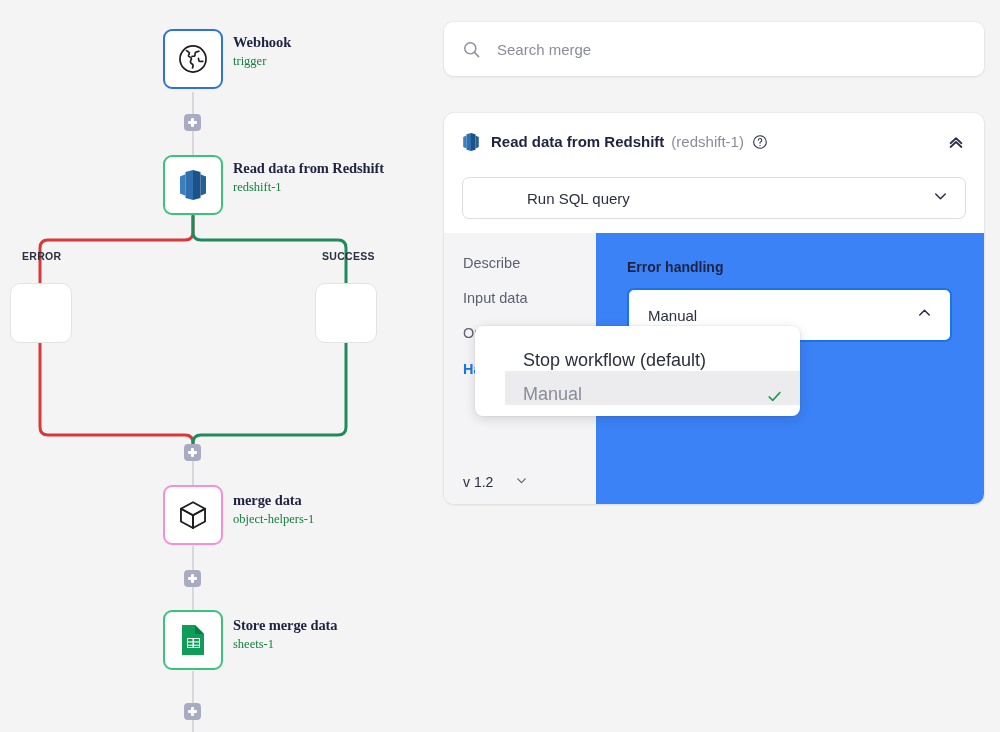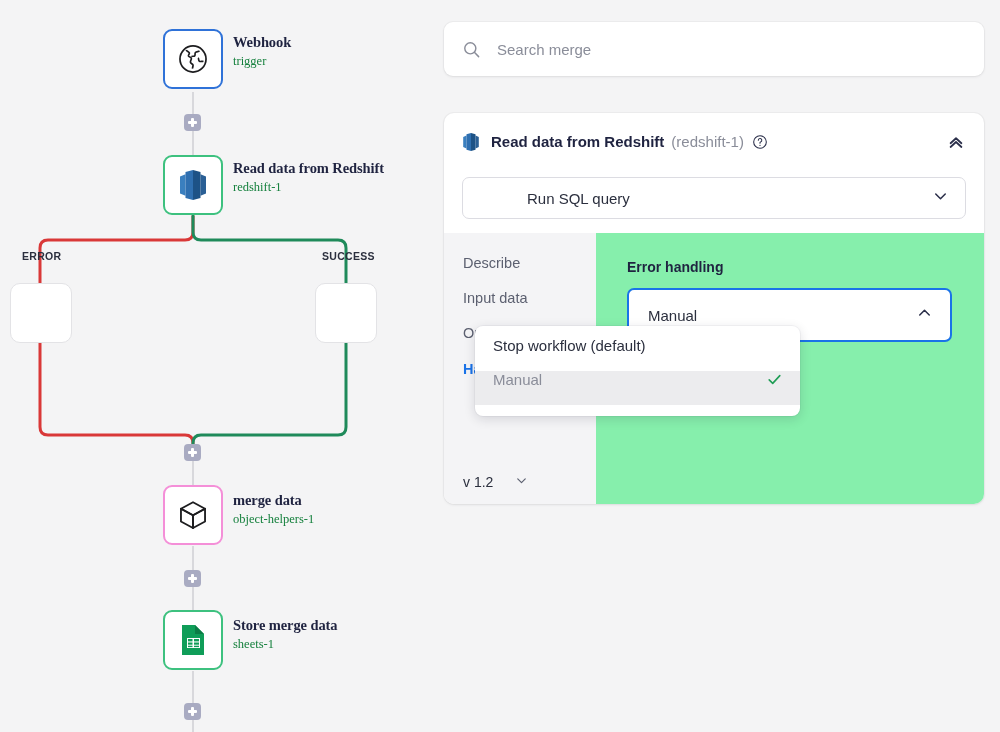--- a/index.html
+++ b/index.html
@@ -69,35 +69,35 @@
 
   #card-body { position: absolute; left: 0; top: 120px; right: 0; bottom: 0;
                display: flex; border-radius: 0 0 10px 10px; overflow: hidden; }
   #tabs { width: 152px; background: #f4f4f6; position: relative; padding-top: 13px; }
   .tab { font-size: 14.5px; color: #5c6070; line-height: 35px; padding-left: 19px;
          cursor: pointer; white-space: nowrap; }
   .tab.active { color: #1a73e8; font-weight: bold; }
   .tab .arrow { display: inline-block; margin-left: 8px; vertical-align: 1px; }
   #version { position: absolute; left: 19px; bottom: 13px; font-size: 14px; color: #2b2f3e;
              display: flex; align-items: center; gap: 21px; cursor: pointer; }
-  #pane { flex: 1; background: #86efac; padding: 26px 20px 0 31px; position: relative; }
+  #pane { flex: 1; background: #3b82f6; padding: 26px 20px 0 31px; position: relative; }
   #pane .field-label { font-size: 14px; font-weight: bold; color: #1f2340; }
 
   #err-select { margin-top: 13px; width: 325px; height: 54px; background: #ffffff;
                 border: 2px solid #1a73e8; border-radius: 7px; display: flex;
                 align-items: center; padding: 0 19px; cursor: pointer; position: relative; }
   #err-select .v { font-size: 15px; color: #2b2f3e; }
   #err-select .chev { position: absolute; right: 16px; top: 50%; transform: translateY(-50%); }
 
   #err-menu { position: absolute; left: 31px; top: 213px; width: 325px;
               background: #ffffff; border-radius: 8px;
               box-shadow: 0 3px 12px rgba(20,20,40,.14), 0 0 0 1px rgba(20,20,40,.04);
               padding: 11px 0 11px 0; z-index: 20; }
-  .opt { height: 34px; display: flex; align-items: flex-start; padding: 0 17px 0 18px;
-         font-size: 15px; color: #2b2f3e; cursor: pointer; position: relative; }
+  .opt { height: 34px; display: flex; align-items: flex-end; padding: 0 17px 0 18px;
+         font-size: 18px; color: #2b2f3e; cursor: pointer; position: relative; margin-left: 30px; }
   .opt.selected { background: #ececee; color: #8a8d99; }
   .opt .check { position: absolute; right: 17px; display: flex; }
 
   .ico { display: flex; align-items: center; justify-content: center; }
 </style>
 </head>
 <body>
 
 <div id="root">
 

